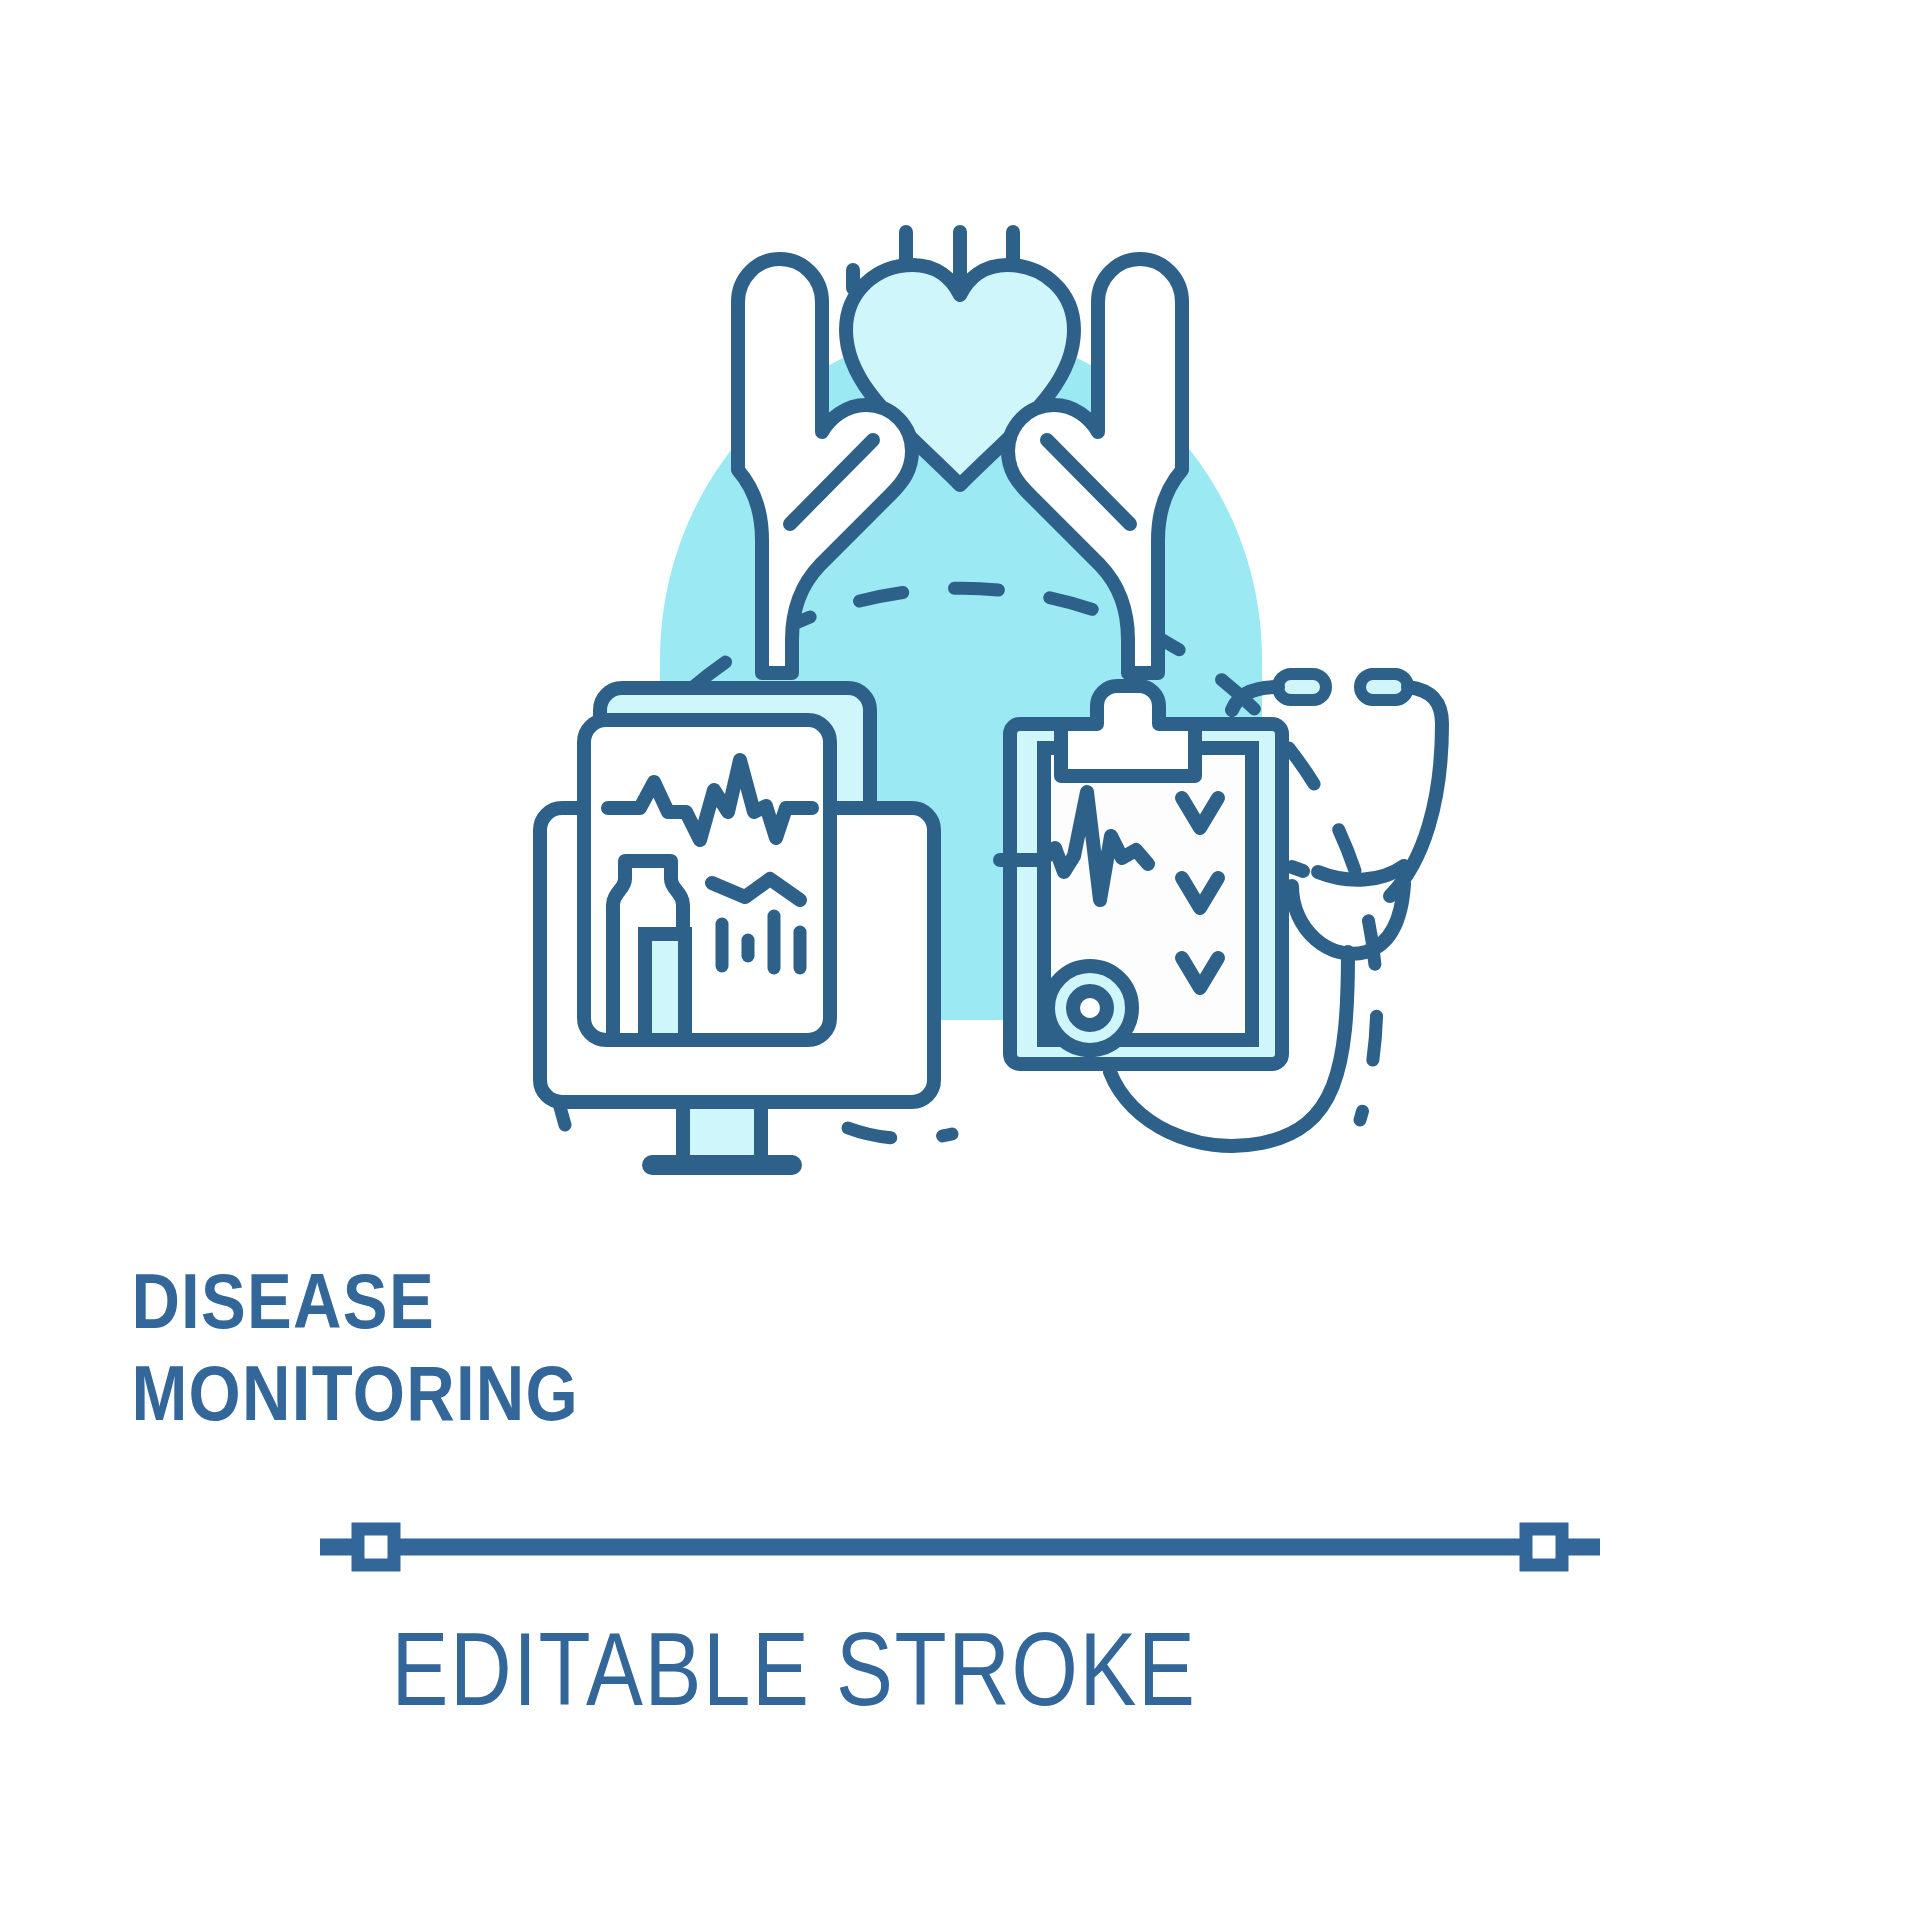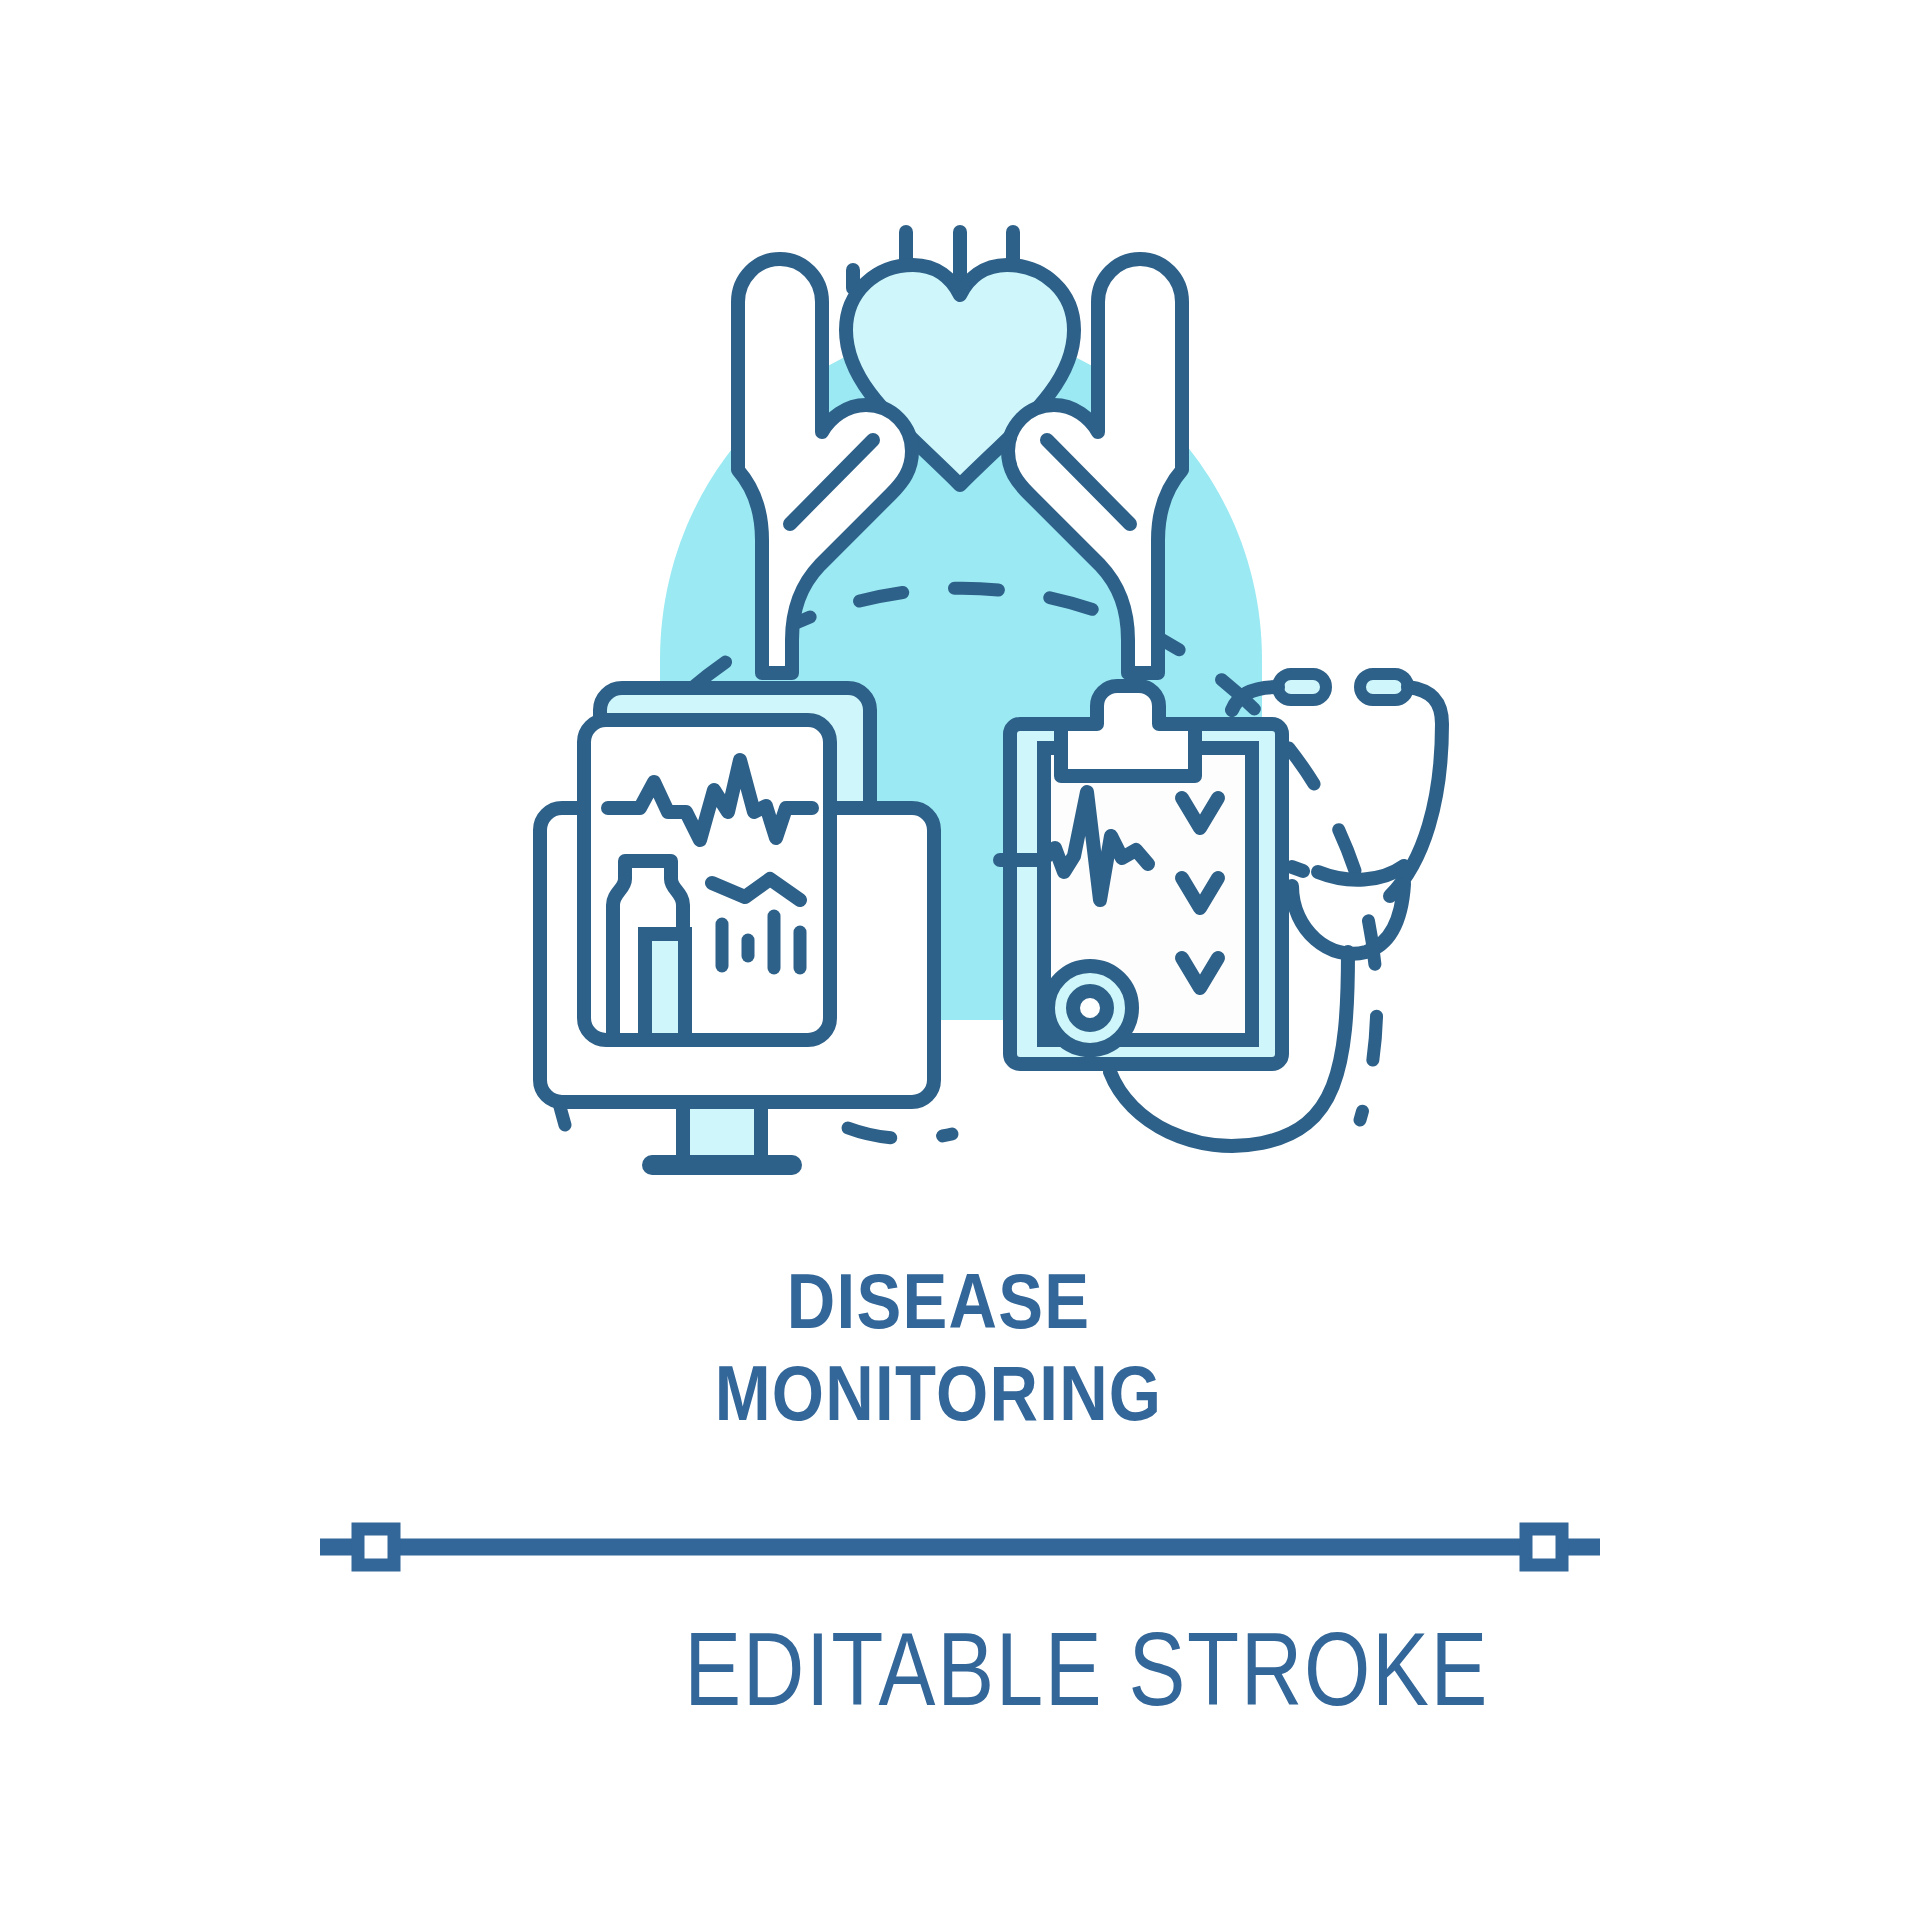--- a/index.html
+++ b/index.html
@@ -24,21 +24,21 @@
     left: 0;
     top: 0;
     width: 1920px;
     height: 1280px;
   }
   .caption-block {
     position: absolute;
     left: 0;
     top: 1255px;
     width: 1877px;
-    text-align: center;
+    text-align: left;
   }
   .caption-line {
     font-family: "Liberation Sans Narrow", "Liberation Sans", sans-serif;
     font-size: 78px;
     font-weight: 700;
     letter-spacing: 1.5px;
     line-height: 92px;
     color: #336699;
     transform: scaleX(0.86);
     transform-origin: center center;
@@ -49,22 +49,21 @@
     left: 0;
     top: 1512px;
     width: 1920px;
     height: 70px;
   }
   .editable-block {
     position: absolute;
     left: 0;
     top: 1610px;
     width: 1588px;
-    text-align: right;
-    margin-left: 44px;
+    text-align: center;
   }
   .editable-text {
     font-family: "Liberation Sans Narrow", "Liberation Sans", sans-serif;
     font-size: 104px;
     font-weight: 400;
     letter-spacing: 2px;
     color: #336699;
     transform: scaleX(0.82);
     transform-origin: center center;
     white-space: nowrap;

